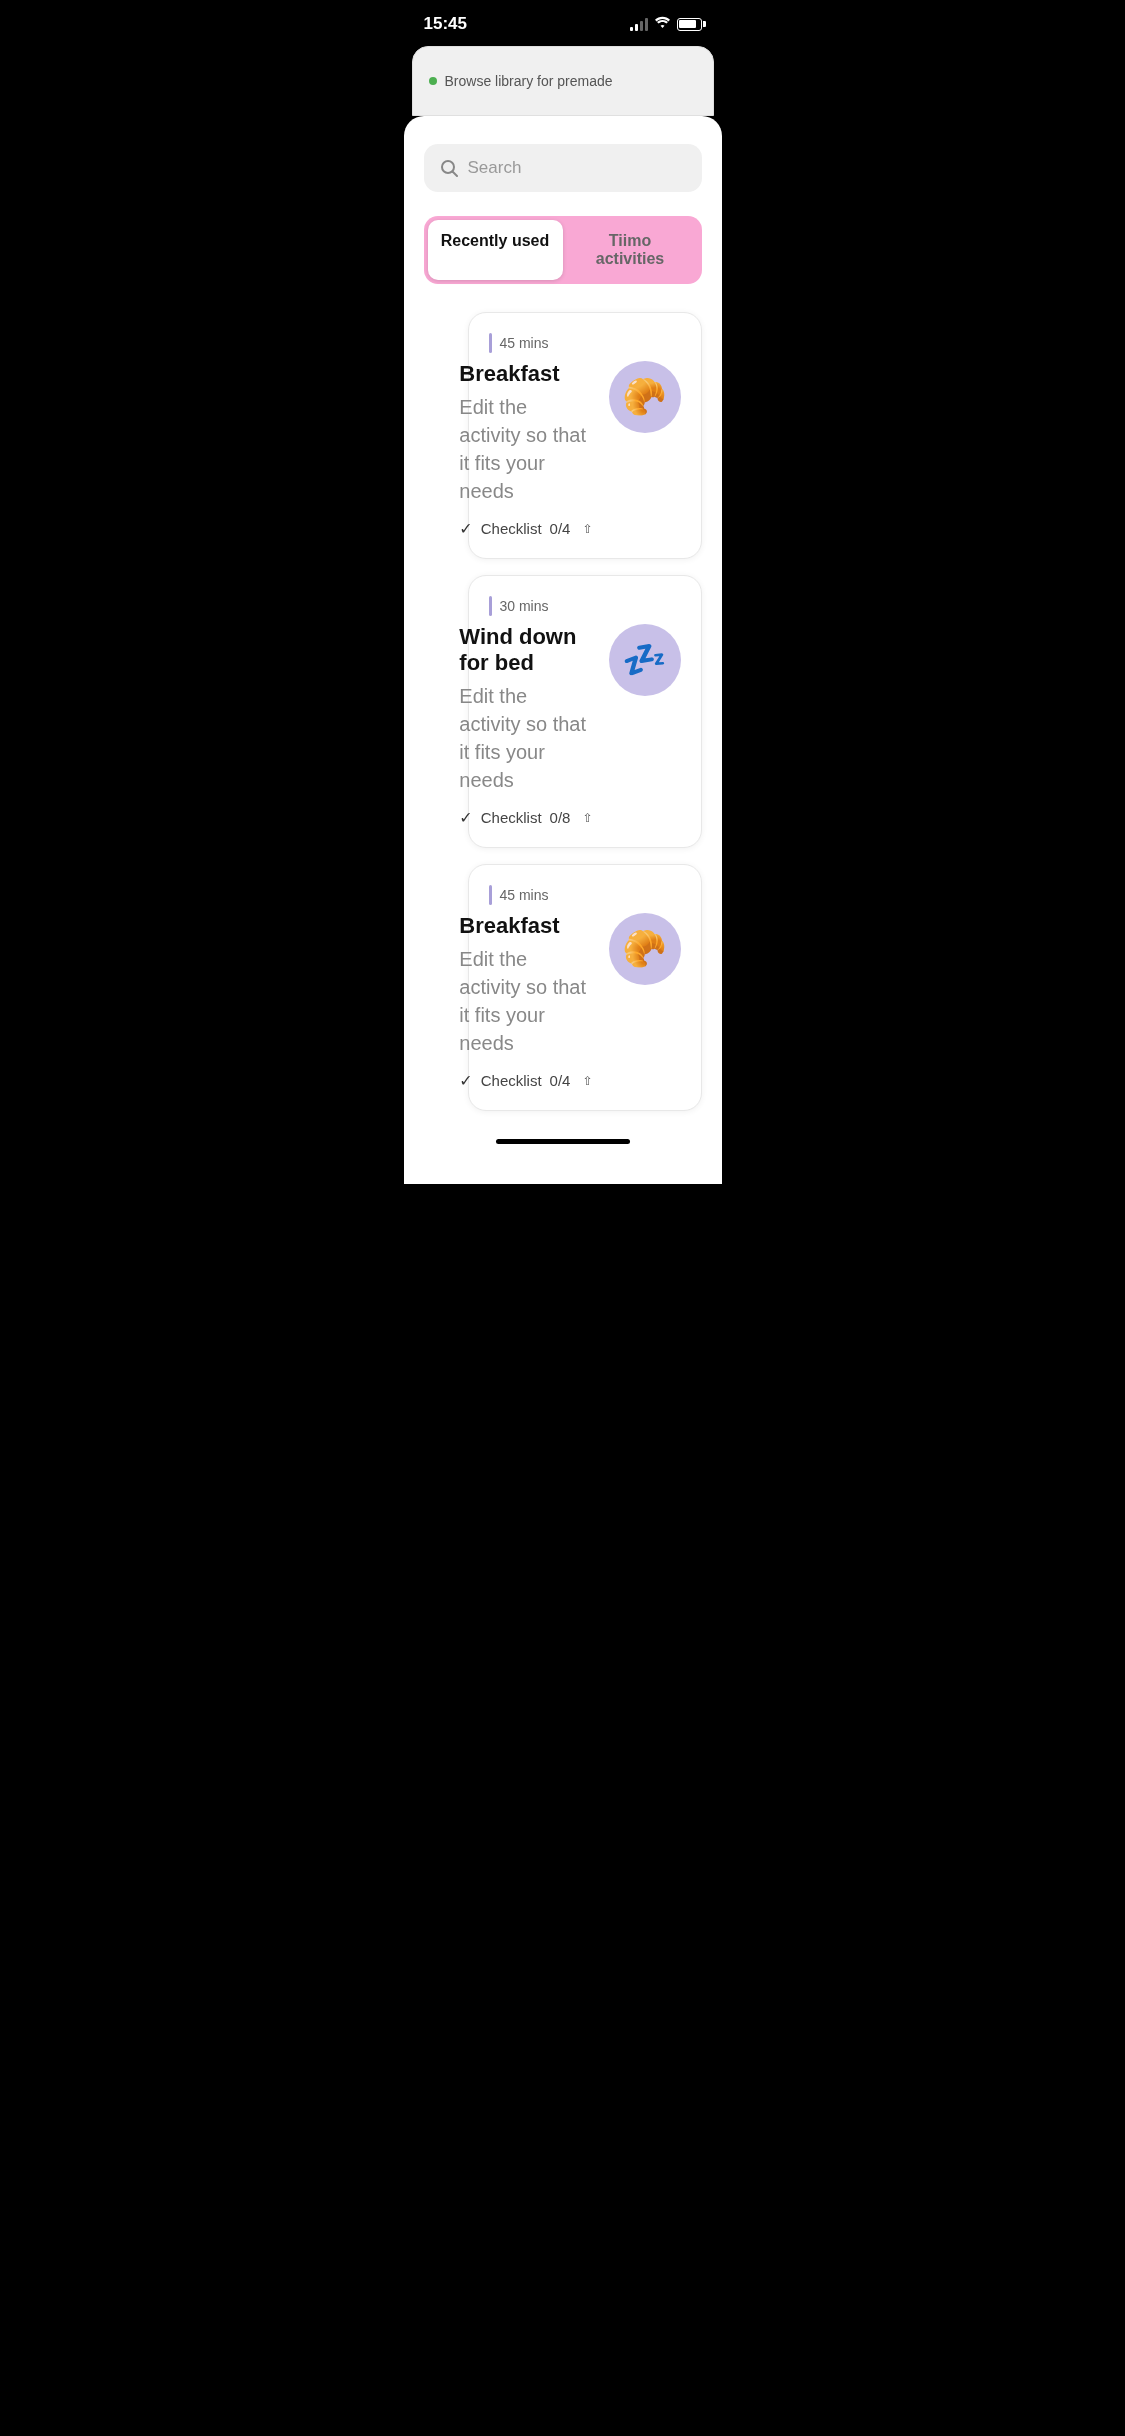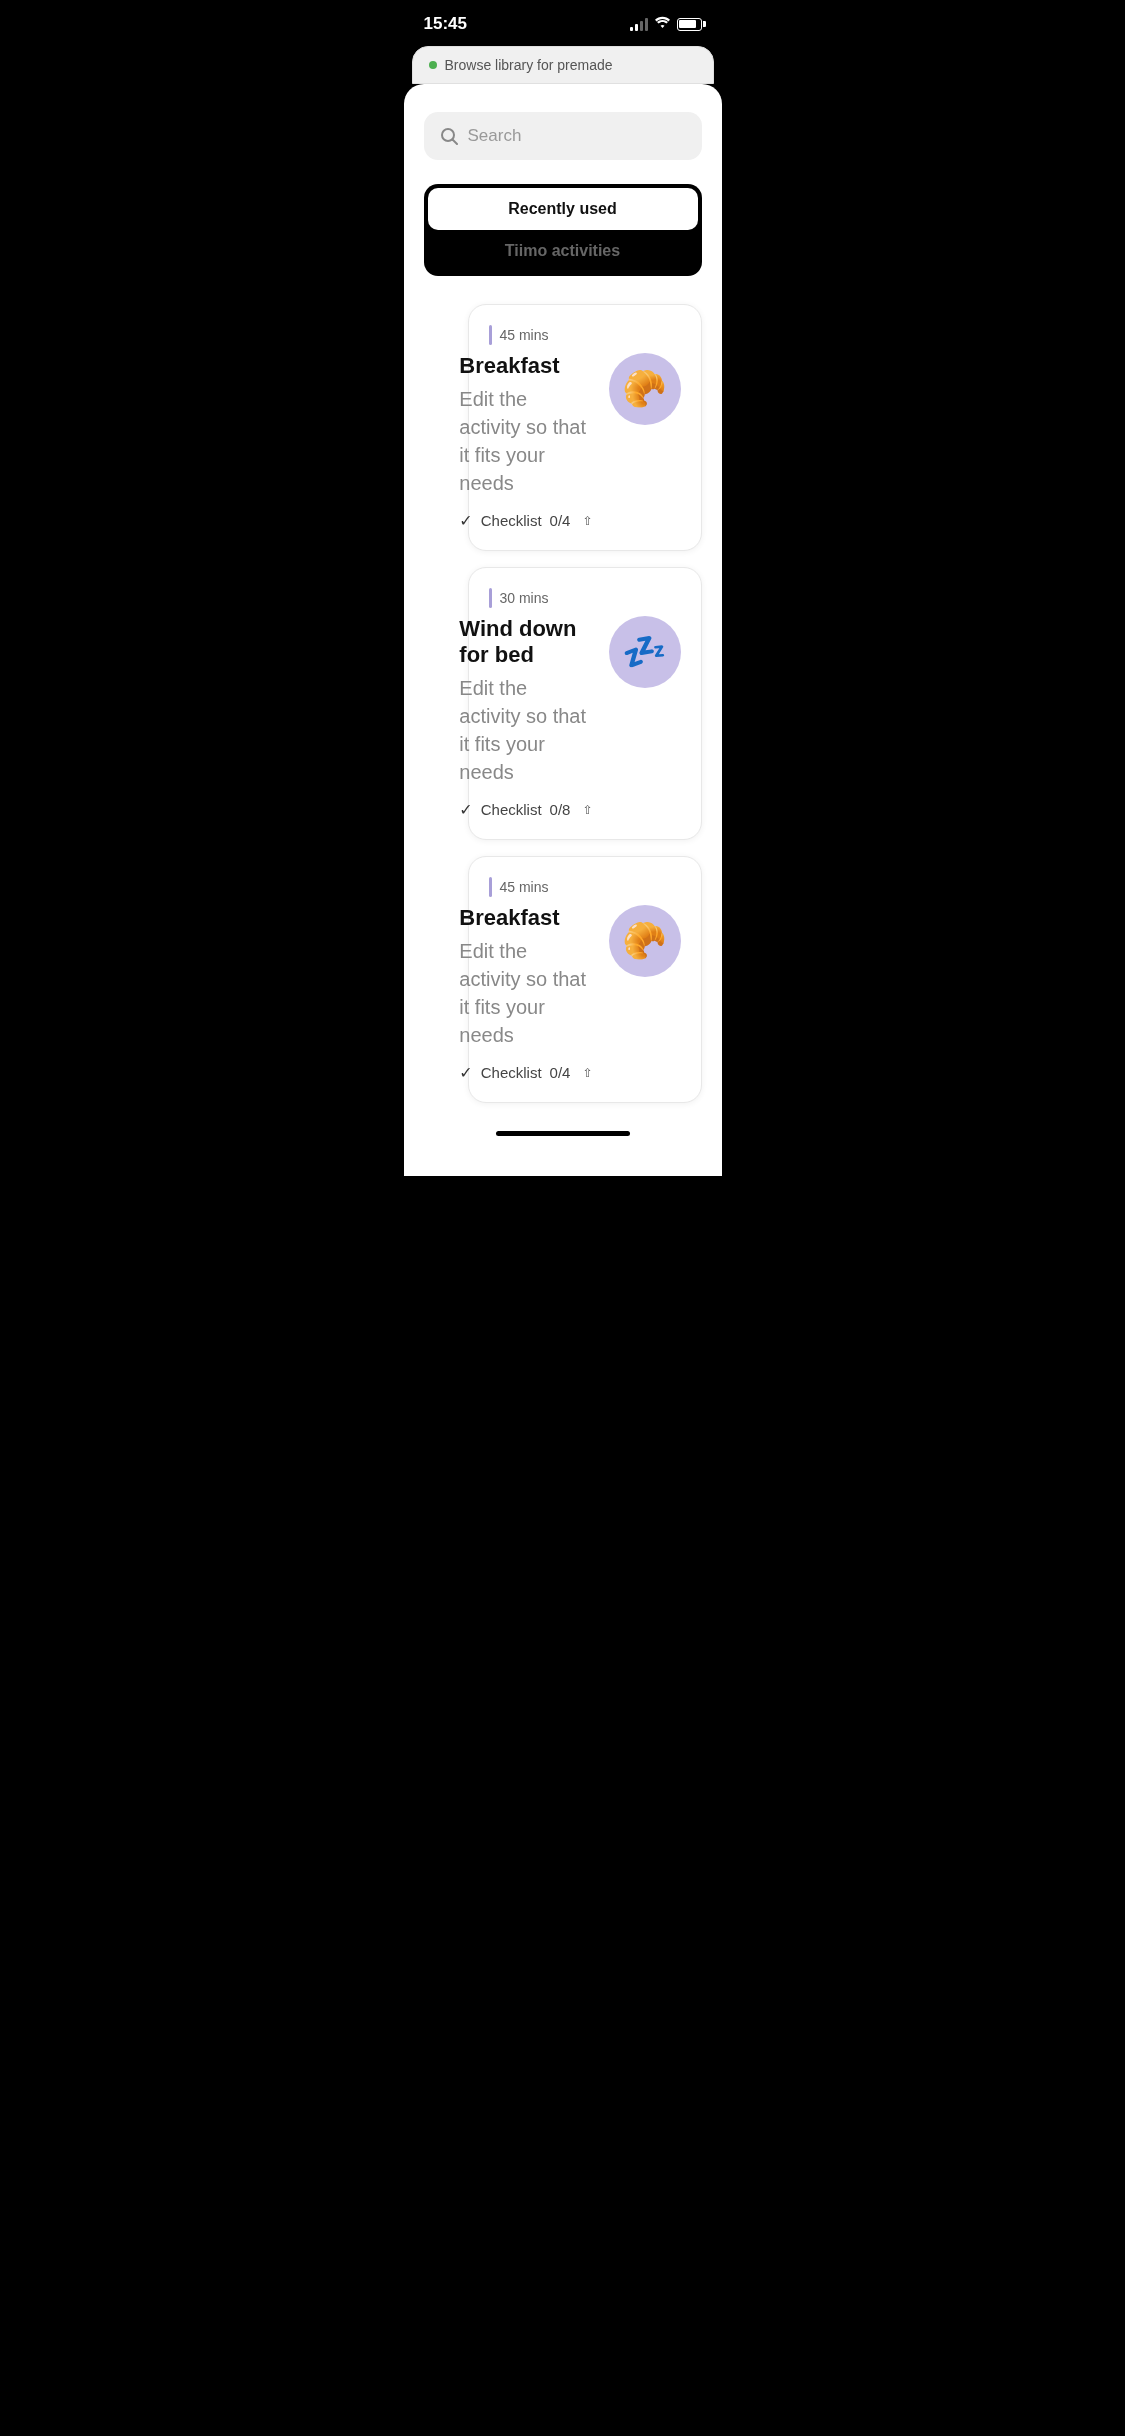--- a/index.html
+++ b/index.html
@@ -98,21 +98,21 @@
       background: #fff;
       height: 100%;
       width: 85%;
       border-radius: 1px;
     }
 
     
     .top-peek {
       background: #f0f0f0;
       border-radius: 16px 16px 0 0;
-      padding: 10px 16px;
+      padding: 26px 16px;
       display: flex;
       align-items: center;
       gap: 8px;
       color: #555;
       font-size: 14px;
       margin: 4px 8px 0;
       border: 1px solid #e0e0e0;
     }
 
     .peek-dot {
@@ -180,26 +180,25 @@
       flex-shrink: 0;
     }
 
     .search-placeholder {
       color: #999;
       font-size: 17px;
     }
 
     
     .tabs-container {
-      background: #000000;
+      background: #f9a8d4;
       border-radius: 14px;
       padding: 4px;
       display: flex;
       margin-bottom: 28px;
-      flex-direction: column;
     }
 
     .tab {
       flex: 1;
       padding: 12px;
       border-radius: 10px;
       text-align: center;
       font-size: 16px;
       font-weight: 600;
       cursor: pointer;

